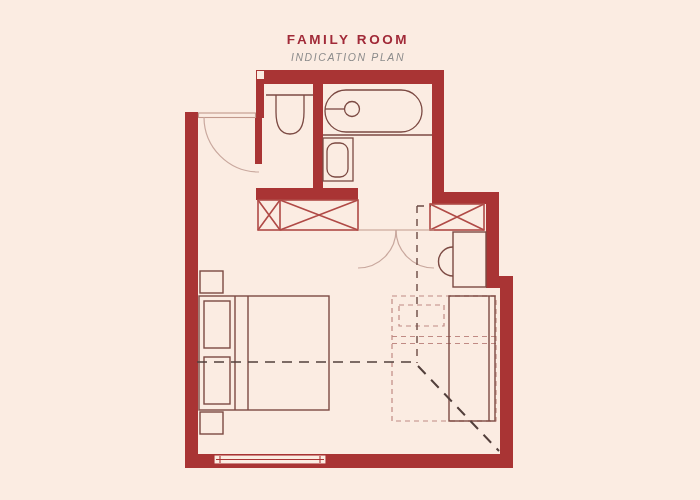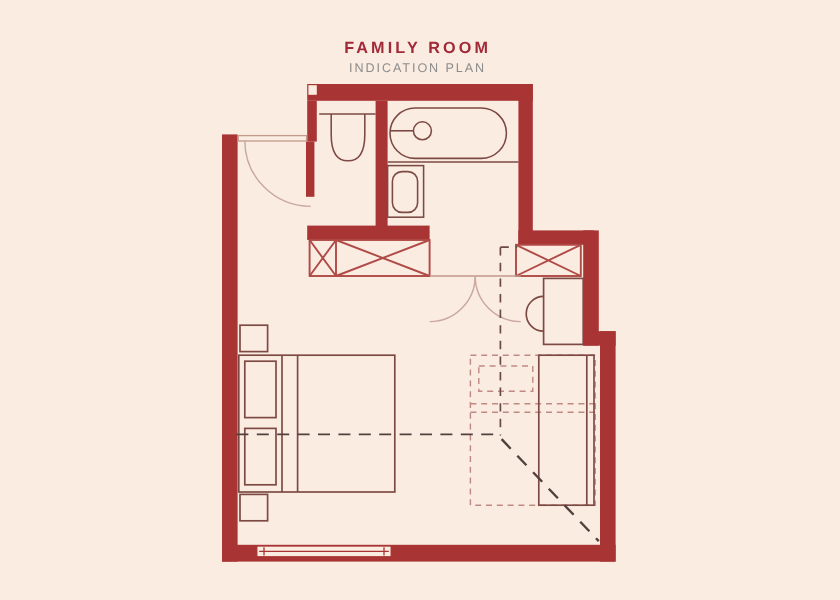--- a/index.html
+++ b/index.html
@@ -12,21 +12,21 @@
   }
   .stage{position:absolute;inset:0;width:674px;height:500px;}
   .titleblock{
     position:absolute;top:32px;left:348px;transform:translateX(-50%);
     text-align:center;line-height:1.25;white-space:nowrap;
   }
   .title{
     color:#a12a38;font-weight:bold;font-size:13.5px;letter-spacing:2.6px;
   }
   .subtitle{
-    color:#8c8c8c;font-size:10.5px;letter-spacing:1.6px;margin-top:2px;
+    color:#8c8c8c;font-size:10.5px;letter-spacing:1.6px;margin-top:2px;font-style:italic;
   }
   svg{position:absolute;top:0;left:0;}
   .wall{fill:#a93434;stroke:none;}
   .fixt{fill:none;stroke:#7c4a43;stroke-width:1.3;}
   .furn{fill:none;stroke:#7c4a43;stroke-width:1.4;}
   .ward{fill:none;stroke:#b04a46;stroke-width:1.6;}
   .swing{fill:none;stroke:#c9a89e;stroke-width:1.2;}
   .lintel{fill:none;stroke:#c2998c;stroke-width:1.1;}
   .dashdark{fill:none;stroke:#53403c;stroke-width:1.5;stroke-dasharray:10 7;}
   .dashdiag{fill:none;stroke:#53403c;stroke-width:2;stroke-dasharray:11 8;}

